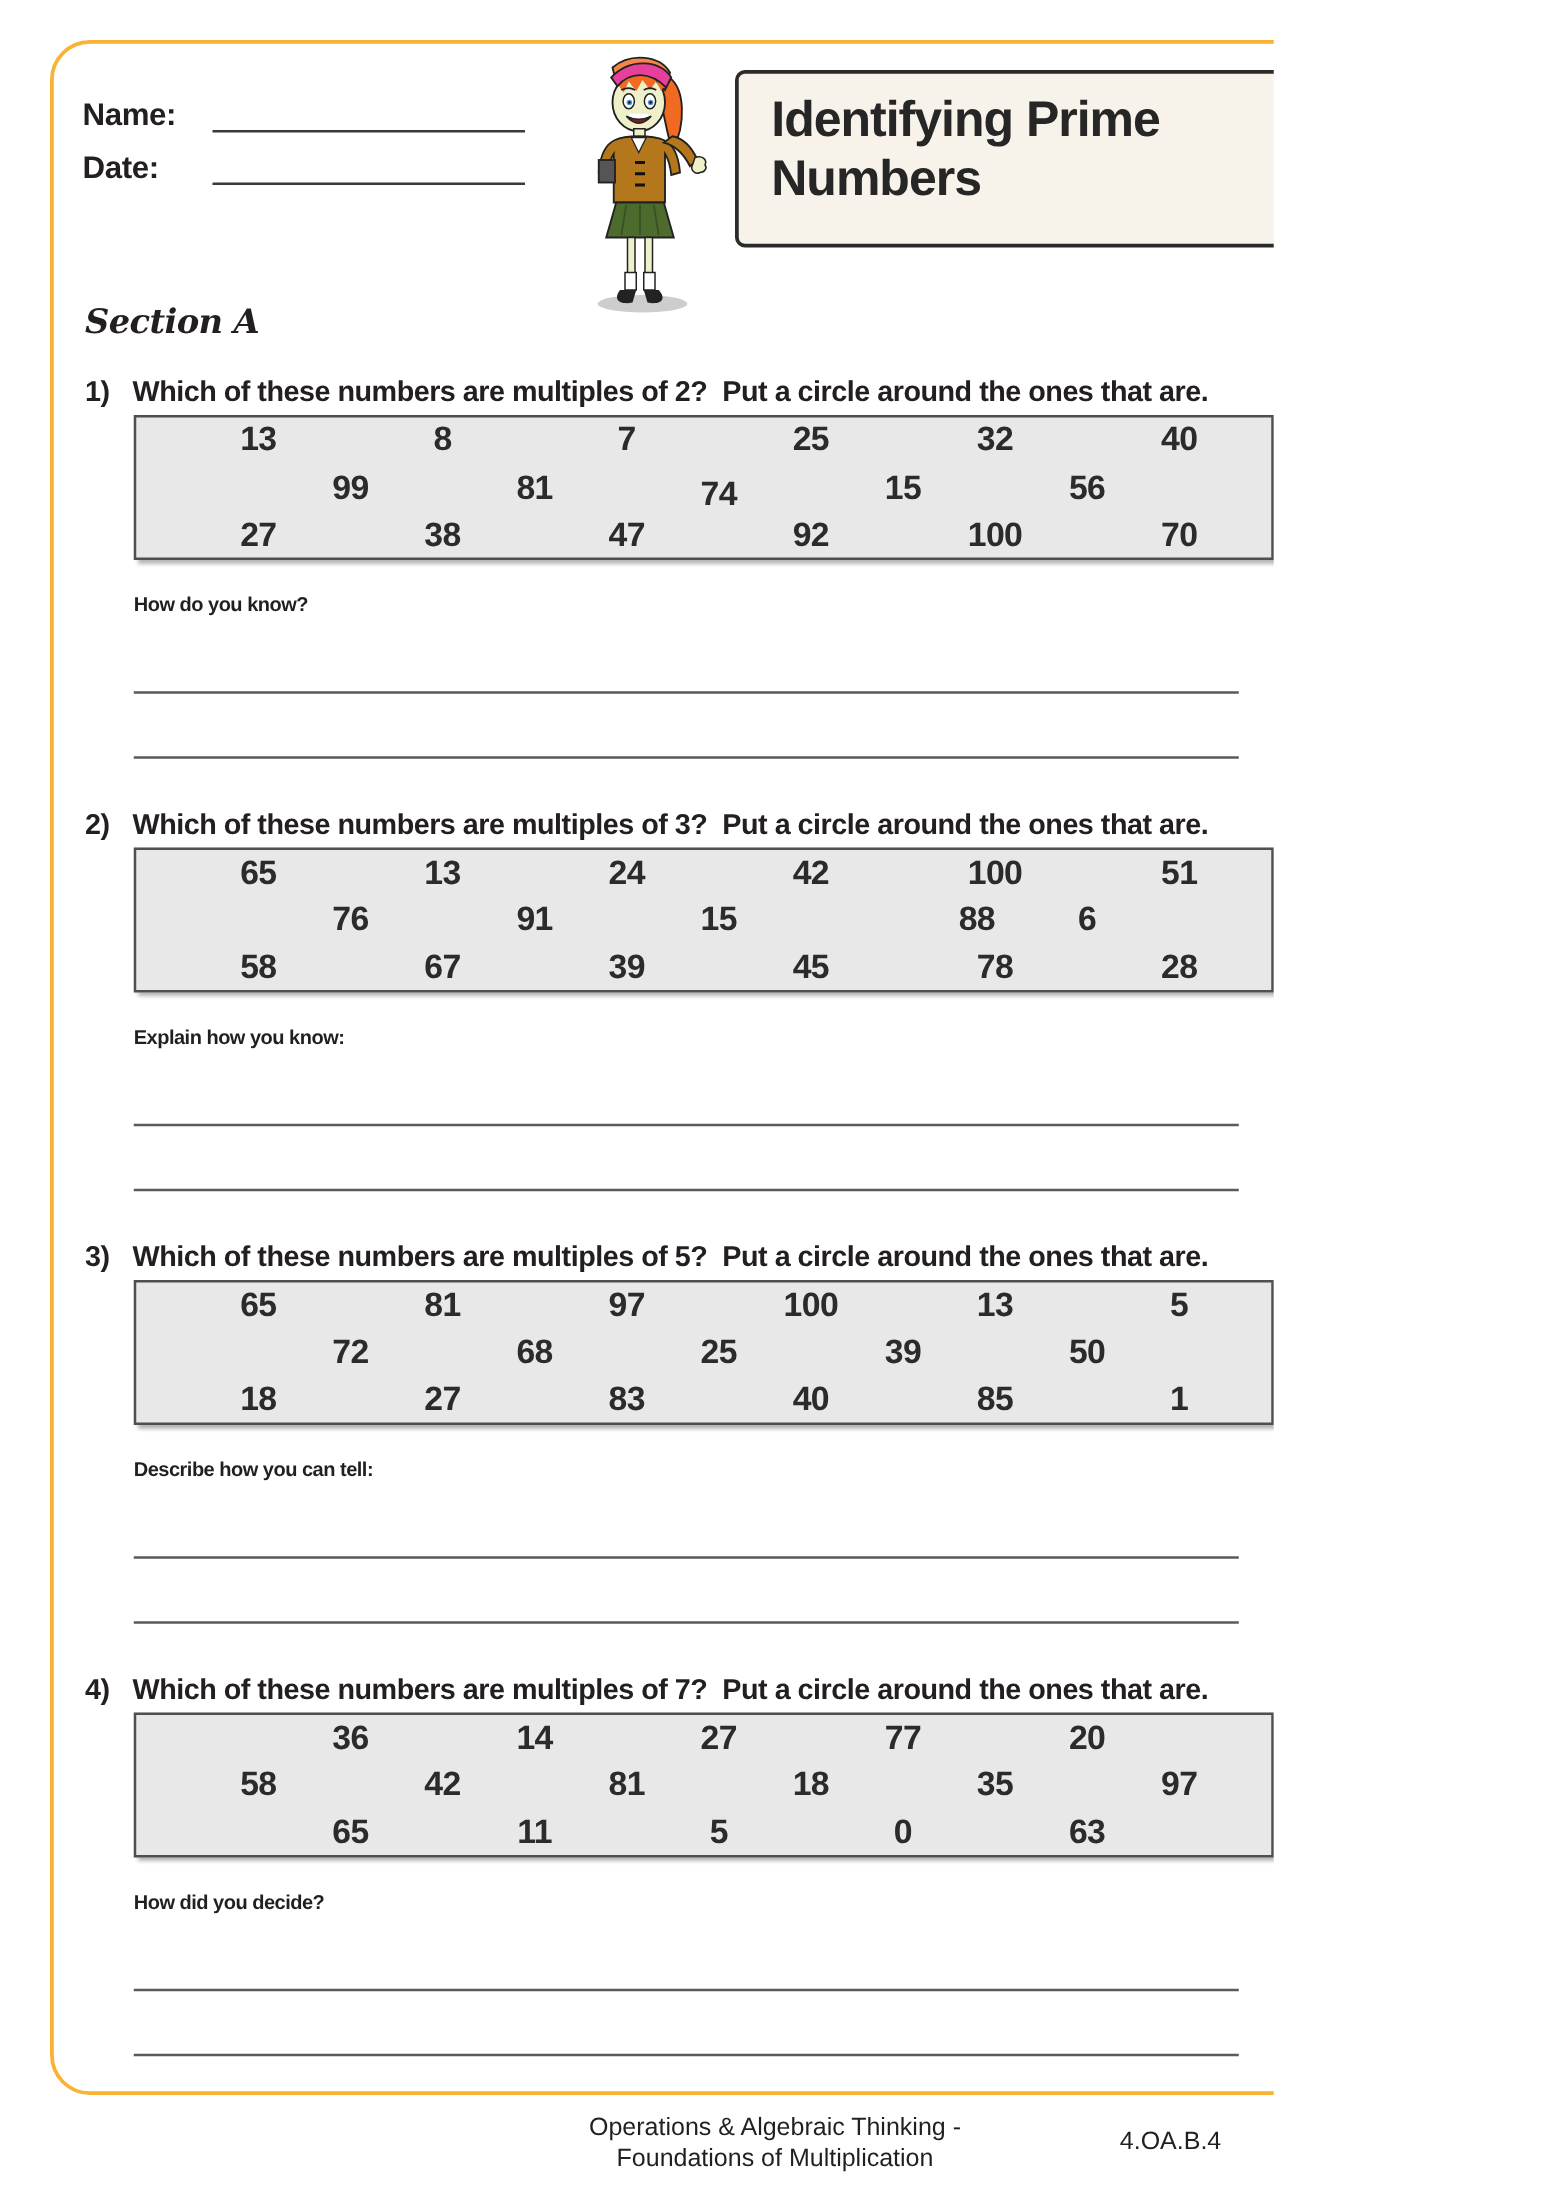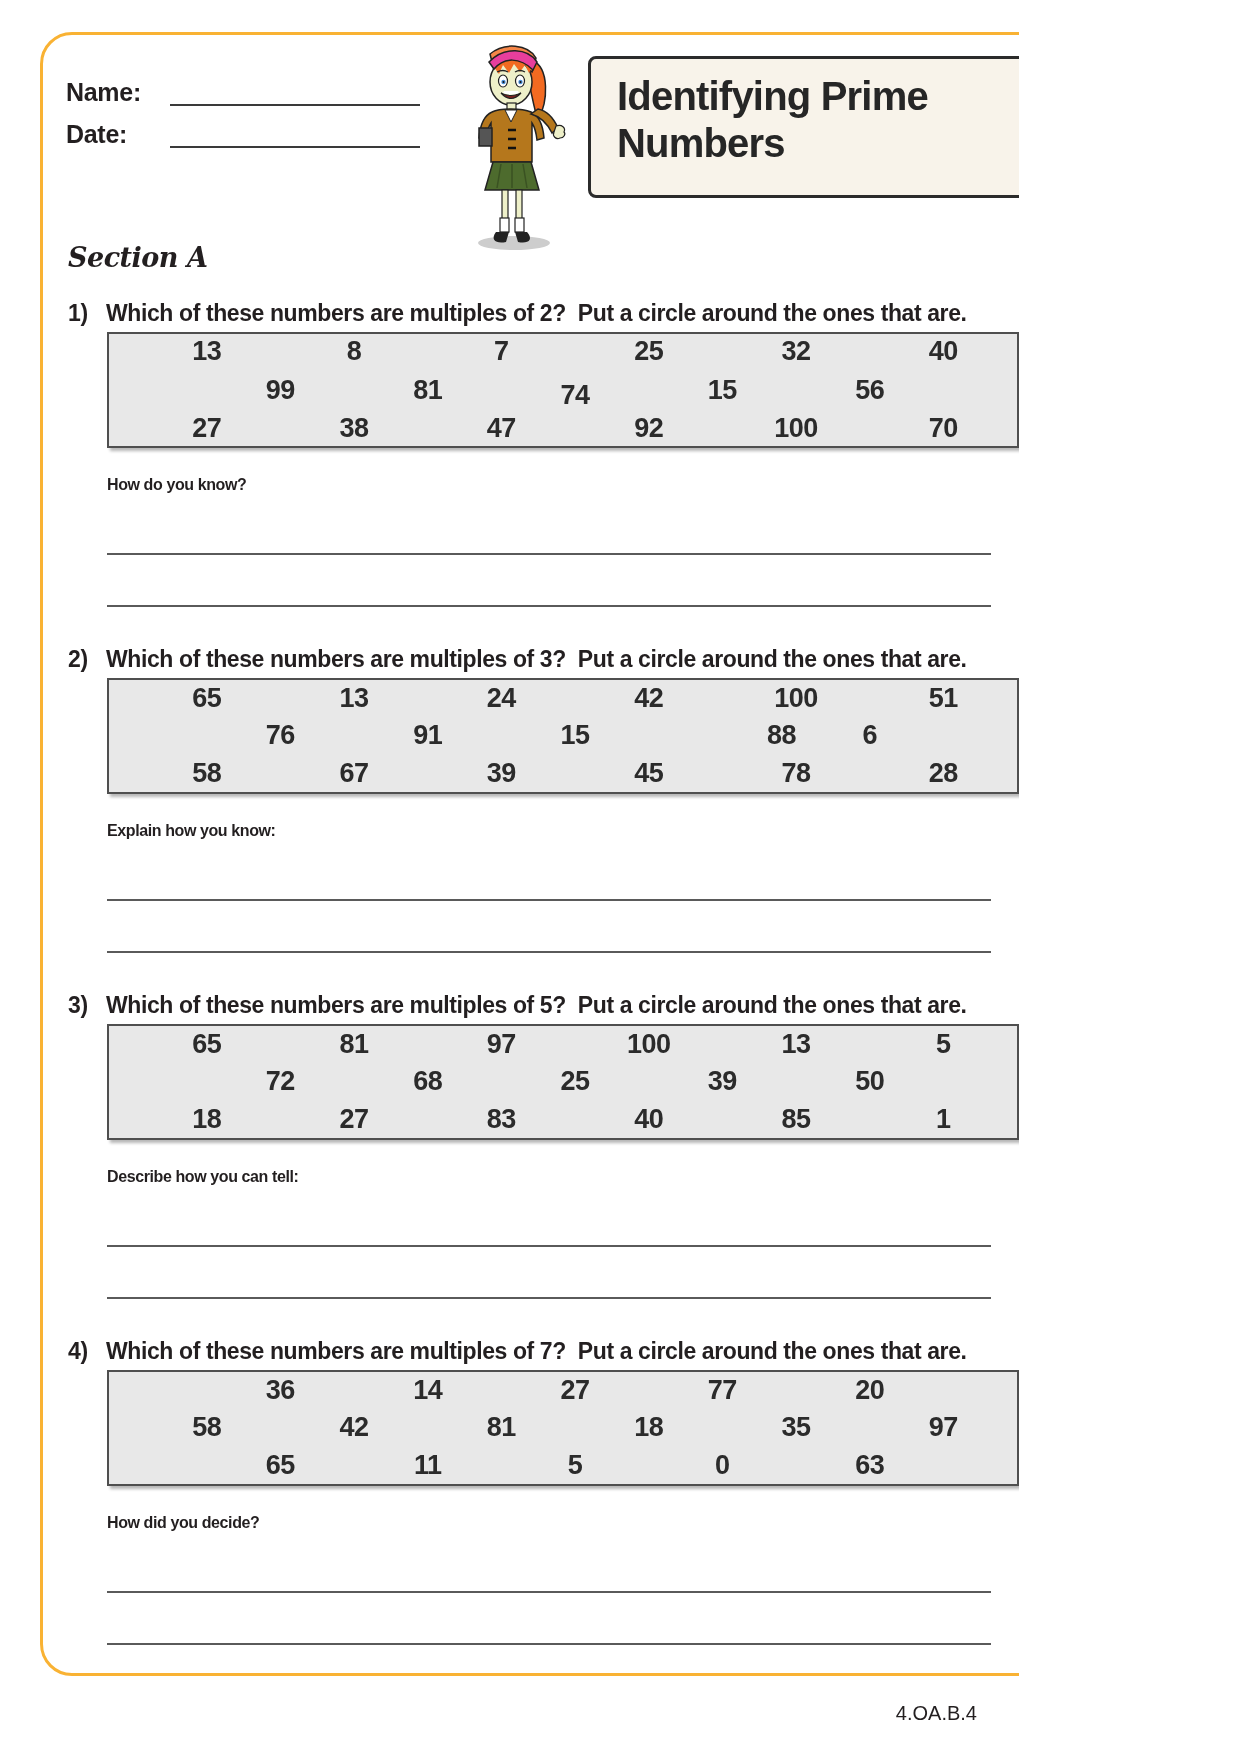--- a/index.html
+++ b/index.html
@@ -215,15 +215,19 @@
           <span class="cell" style="grid-area: 3 / 6 / auto / span 2;">5</span>
           <span class="cell" style="grid-area: 3 / 8 / auto / span 2;">0</span>
           <span class="cell" style="grid-area: 3 / 10 / auto / span 2;">63</span>
         </div>
         <div class="q-followup">How did you decide?</div>
         <div class="ans-line l1"></div>
         <div class="ans-line l2"></div>
       </div>
     </div>
 
+  <div class="footer-center">
+    <div>Operations &amp; Algebraic Thinking -</div>
+    <div>Foundations of Multiplication</div>
+  </div>
   <div class="footer-right">4.OA.B.4</div>
 
 </div>
 
 </body></html>

